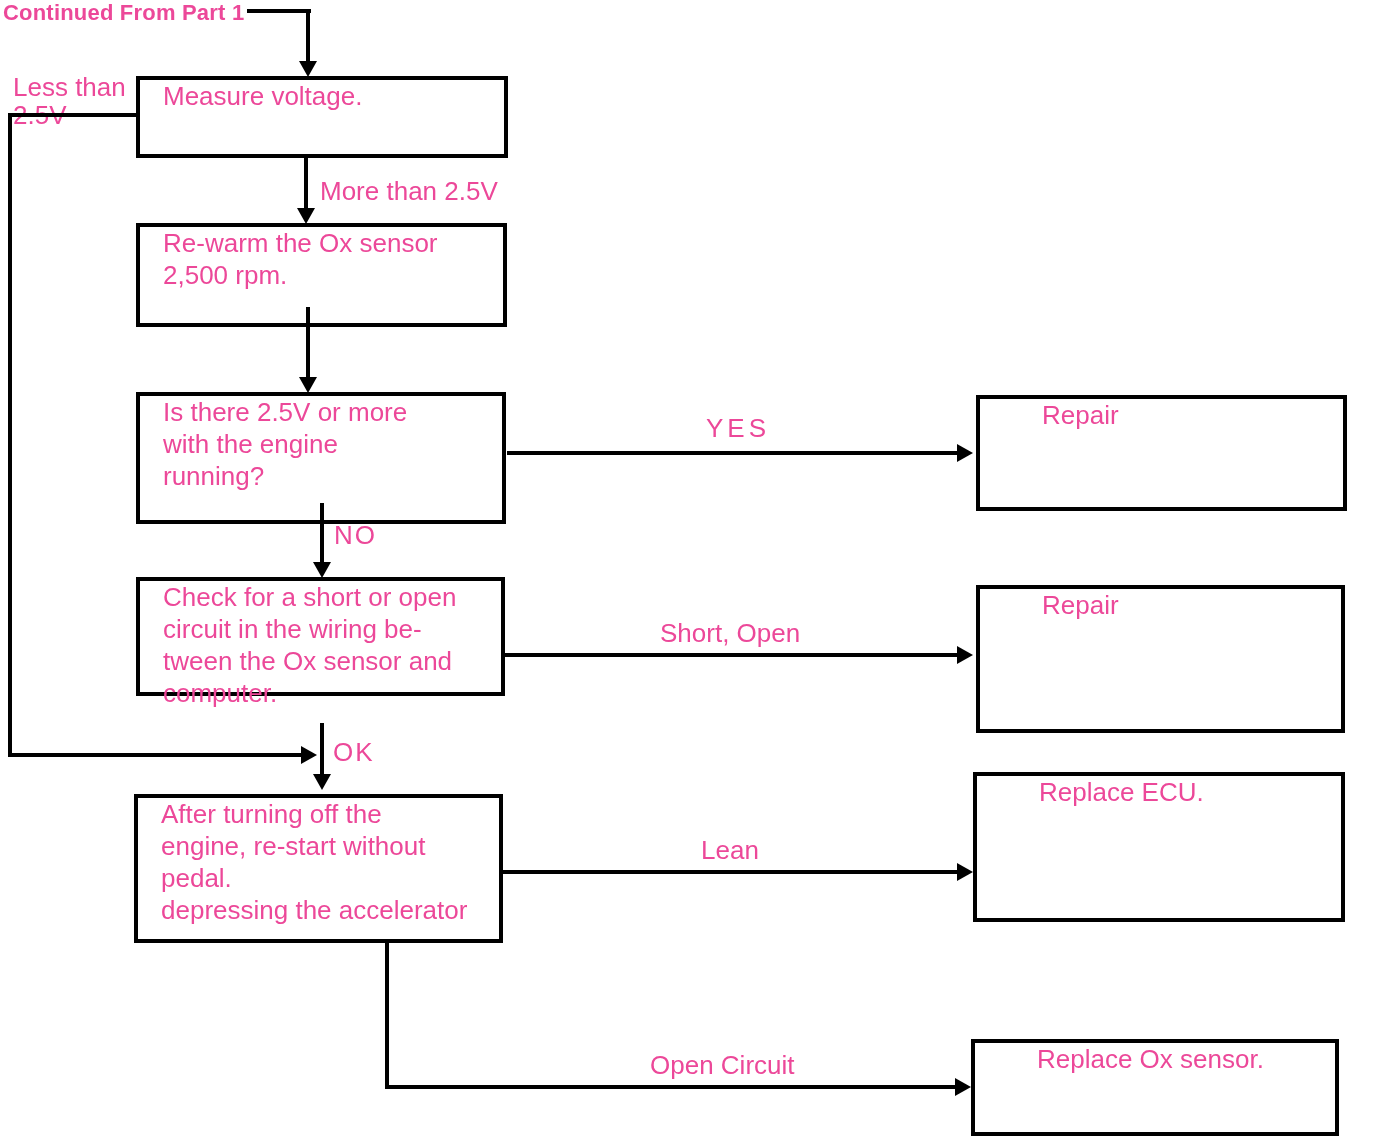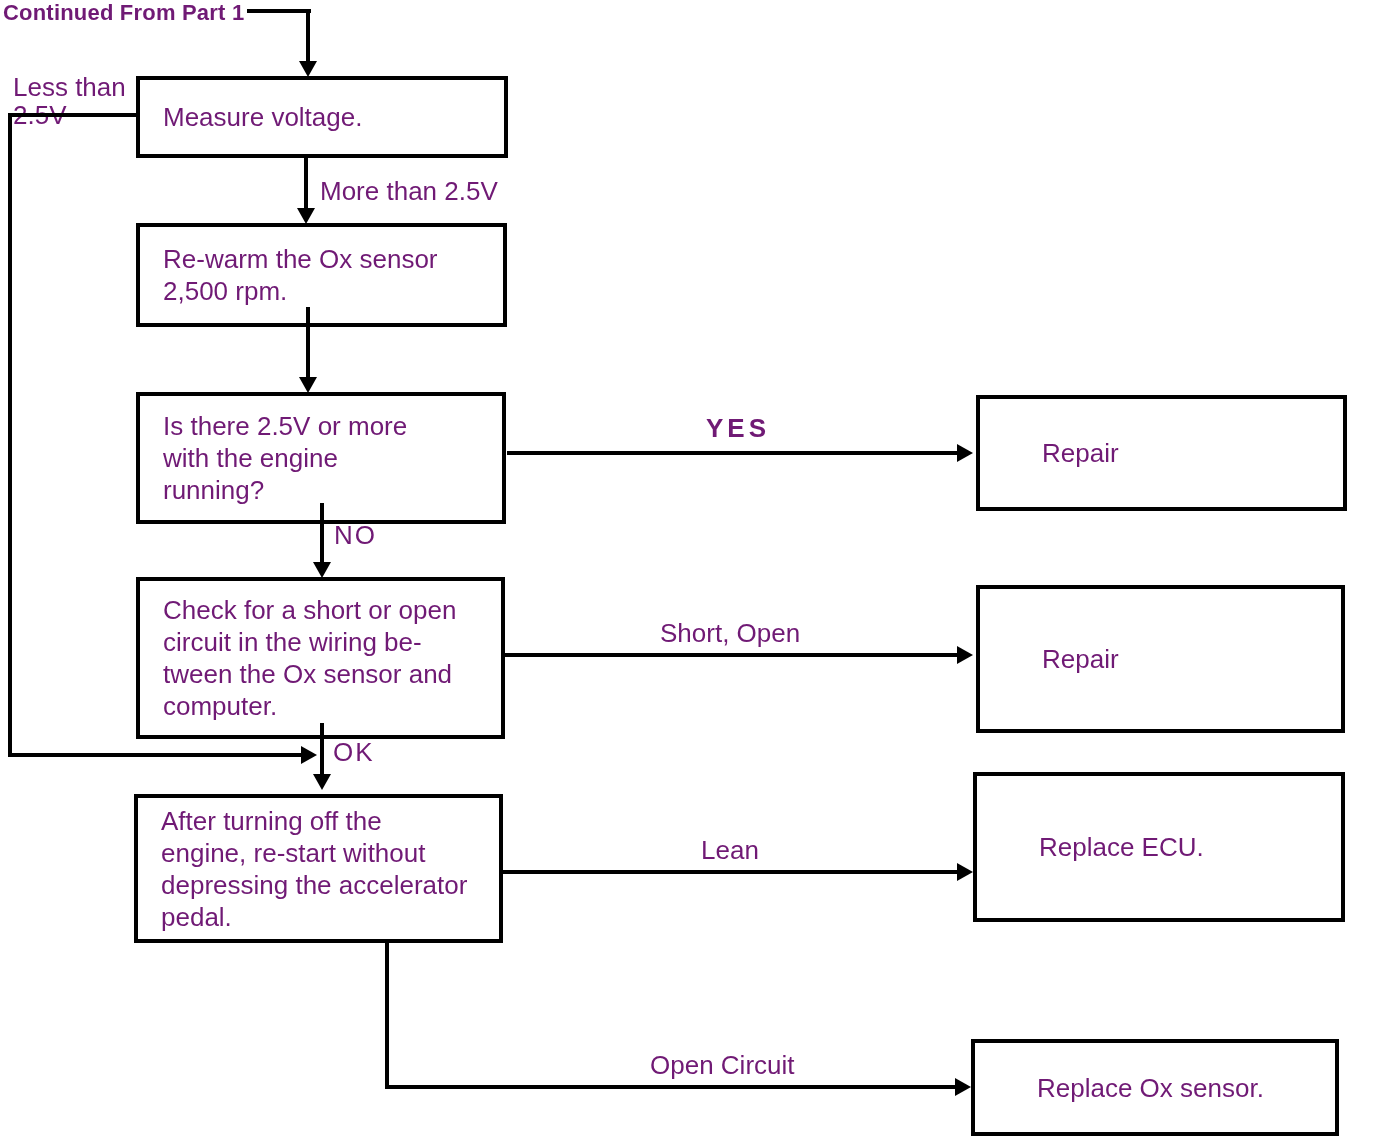--- a/index.html
+++ b/index.html
@@ -2,38 +2,38 @@
 <html><head>
 <meta charset="utf-8">
 <style>
   html, body { margin: 0; padding: 0; background: #ffffff; }
   #stage {
     position: relative;
     width: 1376px;
     height: 1140px;
     background: #ffffff;
     font-family: "Liberation Sans", sans-serif;
-    color: #701a75;
+    color: #ec4899;
     overflow: hidden;
   }
   .diagram-title {
     position: absolute;
     font-weight: bold;
     font-size: 22px;
     letter-spacing: 0.2px;
     white-space: nowrap;
   }
   .node {
     position: absolute;
     border: 4px solid #000000;
     background: #ffffff;
     box-sizing: border-box;
     display: flex;
     flex-direction: column;
-    justify-content: center;
+    justify-content: flex-start;
     font-size: 26px;
     line-height: 32px;
   }
   .pad-l { padding-left: 23px; padding-right: 6px; }
   .pad-r { padding-left: 62px; padding-right: 6px; }
   .h-line, .v-line { position: absolute; background: #000000; }
   .arrow-down {
     position: absolute; width: 0; height: 0;
     border-left: 9px solid transparent;
     border-right: 9px solid transparent;
@@ -50,21 +50,21 @@
     font-size: 26px;
     white-space: nowrap;
   }
   .side-label {
     position: absolute;
     font-size: 26px;
     line-height: 28px;
     white-space: nowrap;
   }
   .ls2 { letter-spacing: 2px; }
-  .ls4 { letter-spacing: 4px; font-weight: bold; }
+  .ls4 { letter-spacing: 4px; }
 </style>
 </head>
 <body>
 
 <div id="stage">
 
   <div class="diagram-title" style="left:3px; top:0px;">Continued From Part 1</div>
 
   <div class="h-line" style="left:247px; top:9px; width:64px; height:4px;"></div>
   <div class="v-line" style="left:306px; top:9px; width:4px; height:53px;"></div>
@@ -107,21 +107,21 @@
   <div class="edge-label ls4" style="left:706px; top:413px;">YES</div>
 
   <div class="node pad-r" style="left:976px; top:395px; width:371px; height:116px;">
     <div>Repair</div>
   </div>
 
   <div class="v-line" style="left:320px; top:503px; width:4px; height:61px;"></div>
   <div class="arrow-down" style="left:313px; top:562px;"></div>
   <div class="edge-label ls2" style="left:334px; top:520px;">NO</div>
 
-  <div class="node pad-l" style="left:136px; top:577px; width:369px; height:162px;">
+  <div class="node pad-l" style="left:136px; top:577px; width:369px; height:119px;">
     <div>Check for a short or open</div>
     <div>circuit in the wiring be-</div>
     <div>tween the Ox sensor and</div>
     <div>computer.</div>
   </div>
 
   <div class="h-line" style="left:505px; top:653px; width:454px; height:4px;"></div>
   <div class="arrow-right" style="left:957px; top:646px;"></div>
   <div class="edge-label" style="left:660px; top:618px;">Short, Open</div>
 
@@ -129,22 +129,22 @@
     <div>Repair</div>
   </div>
 
   <div class="v-line" style="left:320px; top:723px; width:4px; height:52px;"></div>
   <div class="arrow-down" style="left:313px; top:774px;"></div>
   <div class="edge-label ls2" style="left:333px; top:737px;">OK</div>
 
   <div class="node pad-l" style="left:134px; top:794px; width:369px; height:149px;">
     <div>After turning off the</div>
     <div>engine, re-start without</div>
+    <div>pedal.</div>
     <div>depressing the accelerator</div>
-    <div>pedal.</div>
   </div>
 
   <div class="h-line" style="left:503px; top:870px; width:456px; height:4px;"></div>
   <div class="arrow-right" style="left:957px; top:863px;"></div>
   <div class="edge-label" style="left:701px; top:835px;">Lean</div>
 
   <div class="node pad-r" style="left:973px; top:772px; width:372px; height:150px;">
     <div>Replace ECU.</div>
   </div>
 

